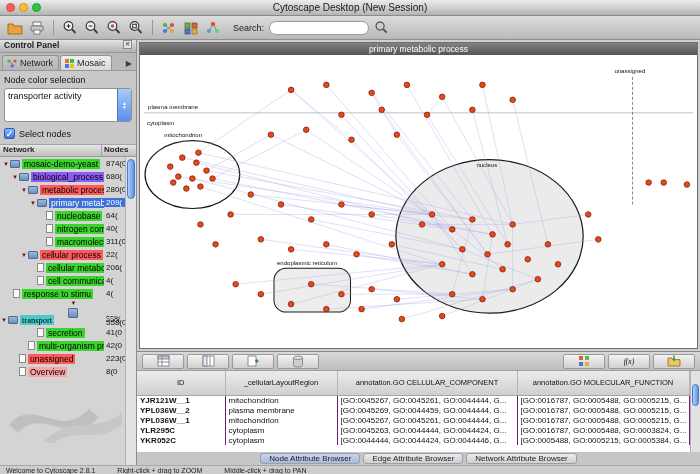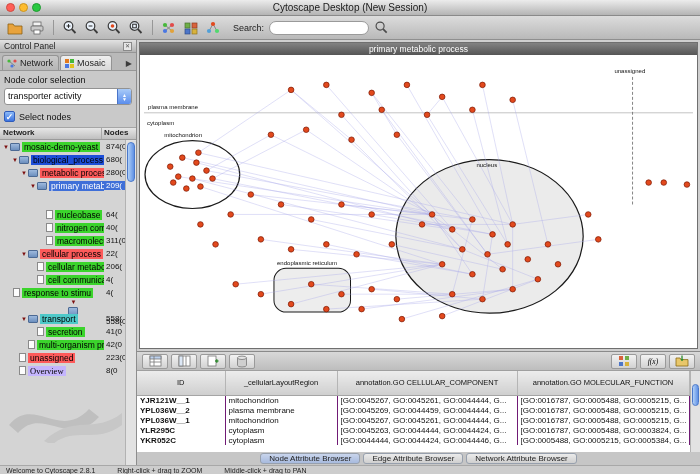--- a/index.html
+++ b/index.html
@@ -21,30 +21,30 @@
   .tb-btn { width:20px; height:19px; border:none; background:transparent; border-radius:3px; display:flex; align-items:center; justify-content:center; padding:0; }
   .tb-sep { width:1px; height:15px; background:#979797; margin:0 4px; }
   .search-label { font-size:9px; margin:0 3px 0 8px; color:#222; }
   .search-input { width:100px; height:14px; border:1px solid #9a9a9a; border-radius:7px; background:#fff; font-size:9px; padding:0 7px; font-family:inherit; }
 
   
   .main { flex:1; display:flex; min-height:0; }
 
   
   .control-panel { width:137px; flex:0 0 137px; background:#c9c9c9; border-right:1px solid #8d8d8d; display:flex; flex-direction:column; min-height:0; }
-  .panel-header { height:13px; flex:0 0 13px; background:linear-gradient(#e2e2e2,#b2b2b2); border-bottom:1px solid #969696; font-size:8.5px; font-weight:normal; display:flex; align-items:center; padding:0 4px; color:#222; }
+  .panel-header { height:13px; flex:0 0 13px; background:linear-gradient(#e2e2e2,#b2b2b2); border-bottom:1px solid #969696; font-size:8.5px; font-weight:bold; display:flex; padding:0 4px; color:#222; }
   .panel-close { margin-left:auto; width:9px; height:9px; border:1px solid #8a8a8a; background:#e6e6e6; font-size:6px; line-height:7px; text-align:center; color:#555; }
   .cp-tabs { height:18px; flex:0 0 18px; background:#b9b9b9; display:flex; align-items:flex-end; padding:2px 2px 0 2px; gap:1px; border-bottom:1px solid #979797; position:relative; }
   .cp-tab { padding:2px 5px 2px 4px; font-size:9px; background:linear-gradient(#c9c9c9,#b5b5b5); border:1px solid #949494; border-bottom:none; border-radius:3px 3px 0 0; display:flex; align-items:center; gap:3px; color:#222; }
   .cp-tab.active { background:linear-gradient(#efefef,#d8d8d8); }
   .tab-arrow { margin-left:auto; font-size:8px; color:#3c3c3c; padding:0 2px 2px 0; }
 
   .mosaic-body { padding:4px 4px 2px 4px; }
   .ncs-label { font-size:9px; color:#111; }
-  .combo { margin-top:3px; height:17px; background:#fff; border:1px solid #929292; border-radius:3px; display:flex; align-items:stretch; overflow:hidden; }
+  .combo { margin-top:3px; height:34px; background:#fff; border:1px solid #929292; border-radius:3px; display:flex; align-items:stretch; overflow:hidden; }
   .combo-text { flex:1; font-size:9px; padding:2px 3px; white-space:nowrap; overflow:hidden; }
   .combo-btn { width:14px; background:linear-gradient(#a9cbf8,#5a8ded); border-left:1px solid #4a74c8; color:#fff; font-size:5px; line-height:4px; display:flex; flex-direction:column; align-items:center; justify-content:center; }
   .checkbox-row { margin:6px 0 3px 0; display:flex; align-items:center; gap:4px; font-size:9px; }
   .checkbox { width:11px; height:11px; border-radius:2px; background:linear-gradient(#8cbaf8,#3d74e0); border:1px solid #2f5cba; color:#fff; font-size:9px; line-height:10px; text-align:center; font-weight:bold; }
 
   .tree-wrap { flex:1; position:relative; background:#d4d4d4; border-top:1px solid #a5a5a5; overflow:hidden; min-height:0; }
   .tree-header { height:12px; display:flex; background:linear-gradient(#e6e6e6,#bfbfbf); border-bottom:1px solid #9a9a9a; font-size:8px; font-weight:bold; color:#222; }
   .tree-header .col-network { flex:1; padding:0 3px; border-right:1px solid #a8a8a8; }
   .tree-header .col-nodes { width:34px; padding:0 2px; }
   .tree-row { height:13px; display:flex; align-items:center; font-size:8.5px; position:relative; }
@@ -66,21 +66,21 @@
   .nv-title { height:12px; flex:0 0 12px; background:linear-gradient(#828282,#555555); color:#fff; font-size:8.5px; display:flex; align-items:center; justify-content:center; }
   .nv-canvas { flex:1; position:relative; background:#fff; min-height:0; }
   .nv-canvas svg { position:absolute; inset:0; width:100%; height:100%; }
 
   
   .data-panel { height:114px; flex:0 0 114px; background:#c6c6c6; border-top:1px solid #8a8a8a; display:flex; flex-direction:column; }
   .dp-header { height:13px; flex:0 0 13px; background:linear-gradient(#e2e2e2,#b2b2b2); border-bottom:1px solid #969696; font-size:8.5px; font-weight:bold; display:flex; align-items:center; padding:0 5px; color:#222; }
   .dp-head-icons { margin-left:auto; display:flex; gap:3px; }
   .dp-head-box { width:9px; height:9px; border:1px solid #8a8a8a; background:#e6e6e6; font-size:6px; line-height:7px; text-align:center; color:#555; }
   .dp-toolbar { height:19px; flex:0 0 19px; display:flex; align-items:center; gap:3px; padding:0 5px; background:linear-gradient(#d8d8d8,#bdbdbd); border-bottom:1px solid #9f9f9f; }
-  .dp-btn { width:26px; height:15px; border:1px solid #9a9a9a; border-radius:2px; background:linear-gradient(#f2f2f2,#d2d2d2); display:flex; align-items:center; justify-content:center; padding:0; font-size:7px; }
+  .dp-btn { width:42px; height:15px; border:1px solid #9a9a9a; border-radius:2px; background:linear-gradient(#f2f2f2,#d2d2d2); display:flex; align-items:center; justify-content:center; padding:0; font-size:7px; }
   .dp-spacer { flex:1; }
   .fx-label { font-style:italic; font-size:7.5px; font-family:"Liberation Serif", serif; }
   .dp-table { flex:1; background:#fff; position:relative; overflow:hidden; min-height:0; }
   table.dt { border-collapse:collapse; table-layout:fixed; width:552px; }
   table.dt th { height:24px; font-size:7.5px; font-weight:normal; background:linear-gradient(#ececec,#cfcfcf); border-right:1px solid #b5b5b5; border-bottom:1px solid #a5a5a5; text-align:center; overflow:hidden; white-space:nowrap; padding:0 2px; }
   table.dt td { height:10px; font-size:8px; padding:0 3px; border-right:1px solid #701a75; white-space:nowrap; overflow:hidden; }
   td.cell-id { font-weight:bold; }
   .dp-scrollbar { position:absolute; top:0; right:0; bottom:0; width:10px; background:#e2e2e2; border-left:1px solid #b2b2b2; }
   .dp-thumb { position:absolute; top:13px; left:1px; width:7px; height:22px; border-radius:4px; background:linear-gradient(90deg,#b0d0f8,#5f90e4); border:1px solid #4a78ca; }
   .dp-tabs { height:13px; flex:0 0 13px; display:flex; justify-content:center; align-items:center; gap:3px; background:#c6c6c6; }
@@ -235,36 +235,36 @@
         <div id="tree-rows">
             <div class="tree-row" style="padding-left: 2px;">
               <span class="expander">▼</span>
               <span class="node-icon icon-folder"></span>
               <span class="row-label" style="background: rgb(59, 212, 44);">mosaic-demo-yeast</span>
               <span class="row-count">874(0</span>
             </div>
             <div class="tree-row" style="padding-left: 11px;">
               <span class="expander">▼</span>
               <span class="node-icon icon-folder"></span>
-              <span class="row-label" style="background: #1d4ed8;">biological_process</span>
+              <span class="row-label" style="background: #8b5cf6;">biological_process</span>
               <span class="row-count">680(</span>
             </div>
             <div class="tree-row" style="padding-left: 20px;">
               <span class="expander">▼</span>
               <span class="node-icon icon-folder"></span>
               <span class="row-label" style="background: rgb(253, 90, 90);">metabolic process</span>
               <span class="row-count">280(0</span>
             </div>
             <div class="tree-row" style="padding-left: 29px;">
               <span class="expander">▼</span>
               <span class="node-icon icon-folder"></span>
               <span class="row-label sel" style="background: rgb(63, 111, 216);">primary metab</span>
               <span class="row-count sel" style="background: rgb(63, 111, 216);">209(</span>
             </div>
-            <div class="tree-row" style="padding-left: 38px; margin-top: 16px;">
+            <div class="tree-row" style="padding-left: 38px;">
               <span class="expander"></span>
               <span class="node-icon icon-leaf"></span>
               <span class="row-label" style="background: rgb(59, 212, 44);">nucleobase</span>
               <span class="row-count">64(</span>
             </div>
             <div class="tree-row" style="padding-left: 38px;">
               <span class="expander"></span>
               <span class="node-icon icon-leaf"></span>
               <span class="row-label" style="background: rgb(59, 212, 44);">nitrogen compo</span>
               <span class="row-count">40(</span>
@@ -298,21 +298,21 @@
               <span class="node-icon icon-leaf"></span>
               <span class="row-label" style="background: rgb(59, 212, 44);">response to stimu</span>
               <span class="row-count">4(</span>
             </div>
             <div class="tree-row" style="padding-left: 11px; flex-direction: column;">
               <span class="expander">▼</span>
               <span class="node-icon icon-folder"></span>
               <span class="row-label" style="background: rgb(253, 90, 90);">establishment of l</span>
               <span class="row-count">558(0</span>
             </div>
-            <div class="tree-row" style="padding-left: 20px;">
+            <div class="tree-row" style=" font-family: Liberation Serif, serif;">
               <span class="expander">▼</span>
               <span class="node-icon icon-folder"></span>
               <span class="row-label" style="background: rgb(78, 201, 201);">transport</span>
               <span class="row-count">558(</span>
             </div>
             <div class="tree-row" style="padding-left: 29px;">
               <span class="expander"></span>
               <span class="node-icon icon-leaf"></span>
               <span class="row-label" style="background: rgb(59, 212, 44);">secretion</span>
               <span class="row-count">41(0</span>
@@ -325,21 +325,21 @@
             </div>
             <div class="tree-row" style="padding-left: 11px;">
               <span class="expander"></span>
               <span class="node-icon icon-leaf"></span>
               <span class="row-label" style="background: rgb(253, 90, 90);">unassigned</span>
               <span class="row-count">223(0</span>
             </div>
             <div class="tree-row" style="padding-left: 11px;">
               <span class="expander"></span>
               <span class="node-icon icon-leaf"></span>
-              <span class="row-label" style="background: #c4b5fd; font-family: Liberation Serif, serif;">Overview</span>
+              <span class="row-label" style="background: #fca5a5;">Overview</span>
               <span class="row-count">8(0</span>
             </div>
           </div>
         <div class="watermark">
           <svg width="120" height="60" viewBox="0 0 120 60">
               <path d="M5,42 C30,12 55,58 85,26 L95,34 C65,66 38,22 14,50 Z" fill="#bdbdbd"></path>
               <path d="M40,58 C70,30 90,52 118,30 L118,42 C92,62 70,42 48,62 Z" fill="#c6c6c6"></path>
             </svg>
         </div>
         <div class="tree-scrollbar">

